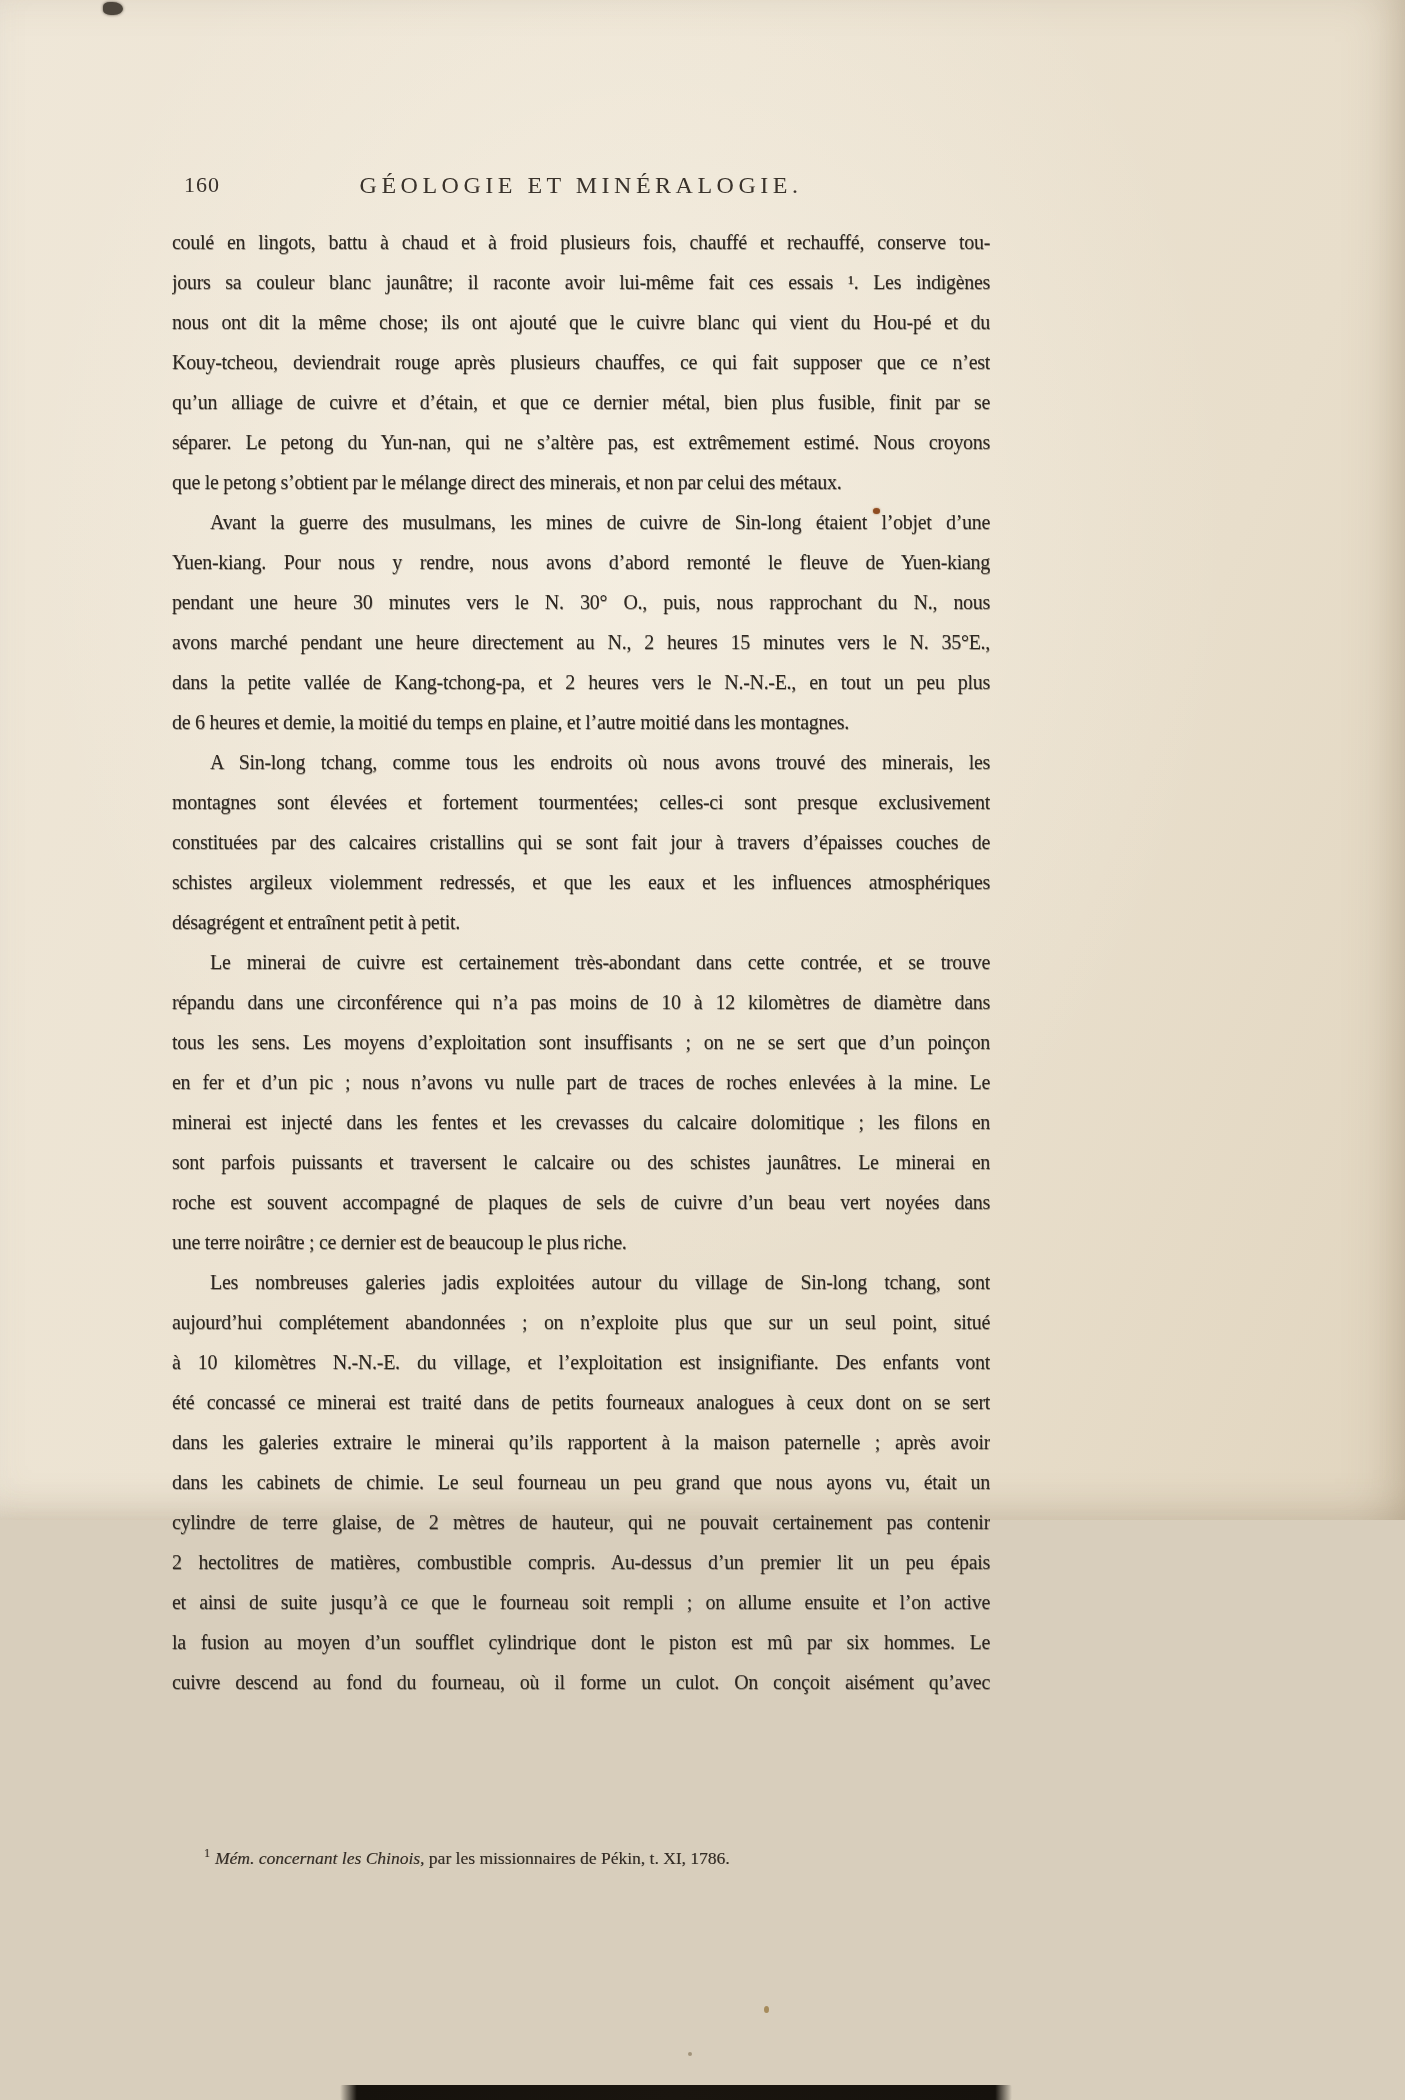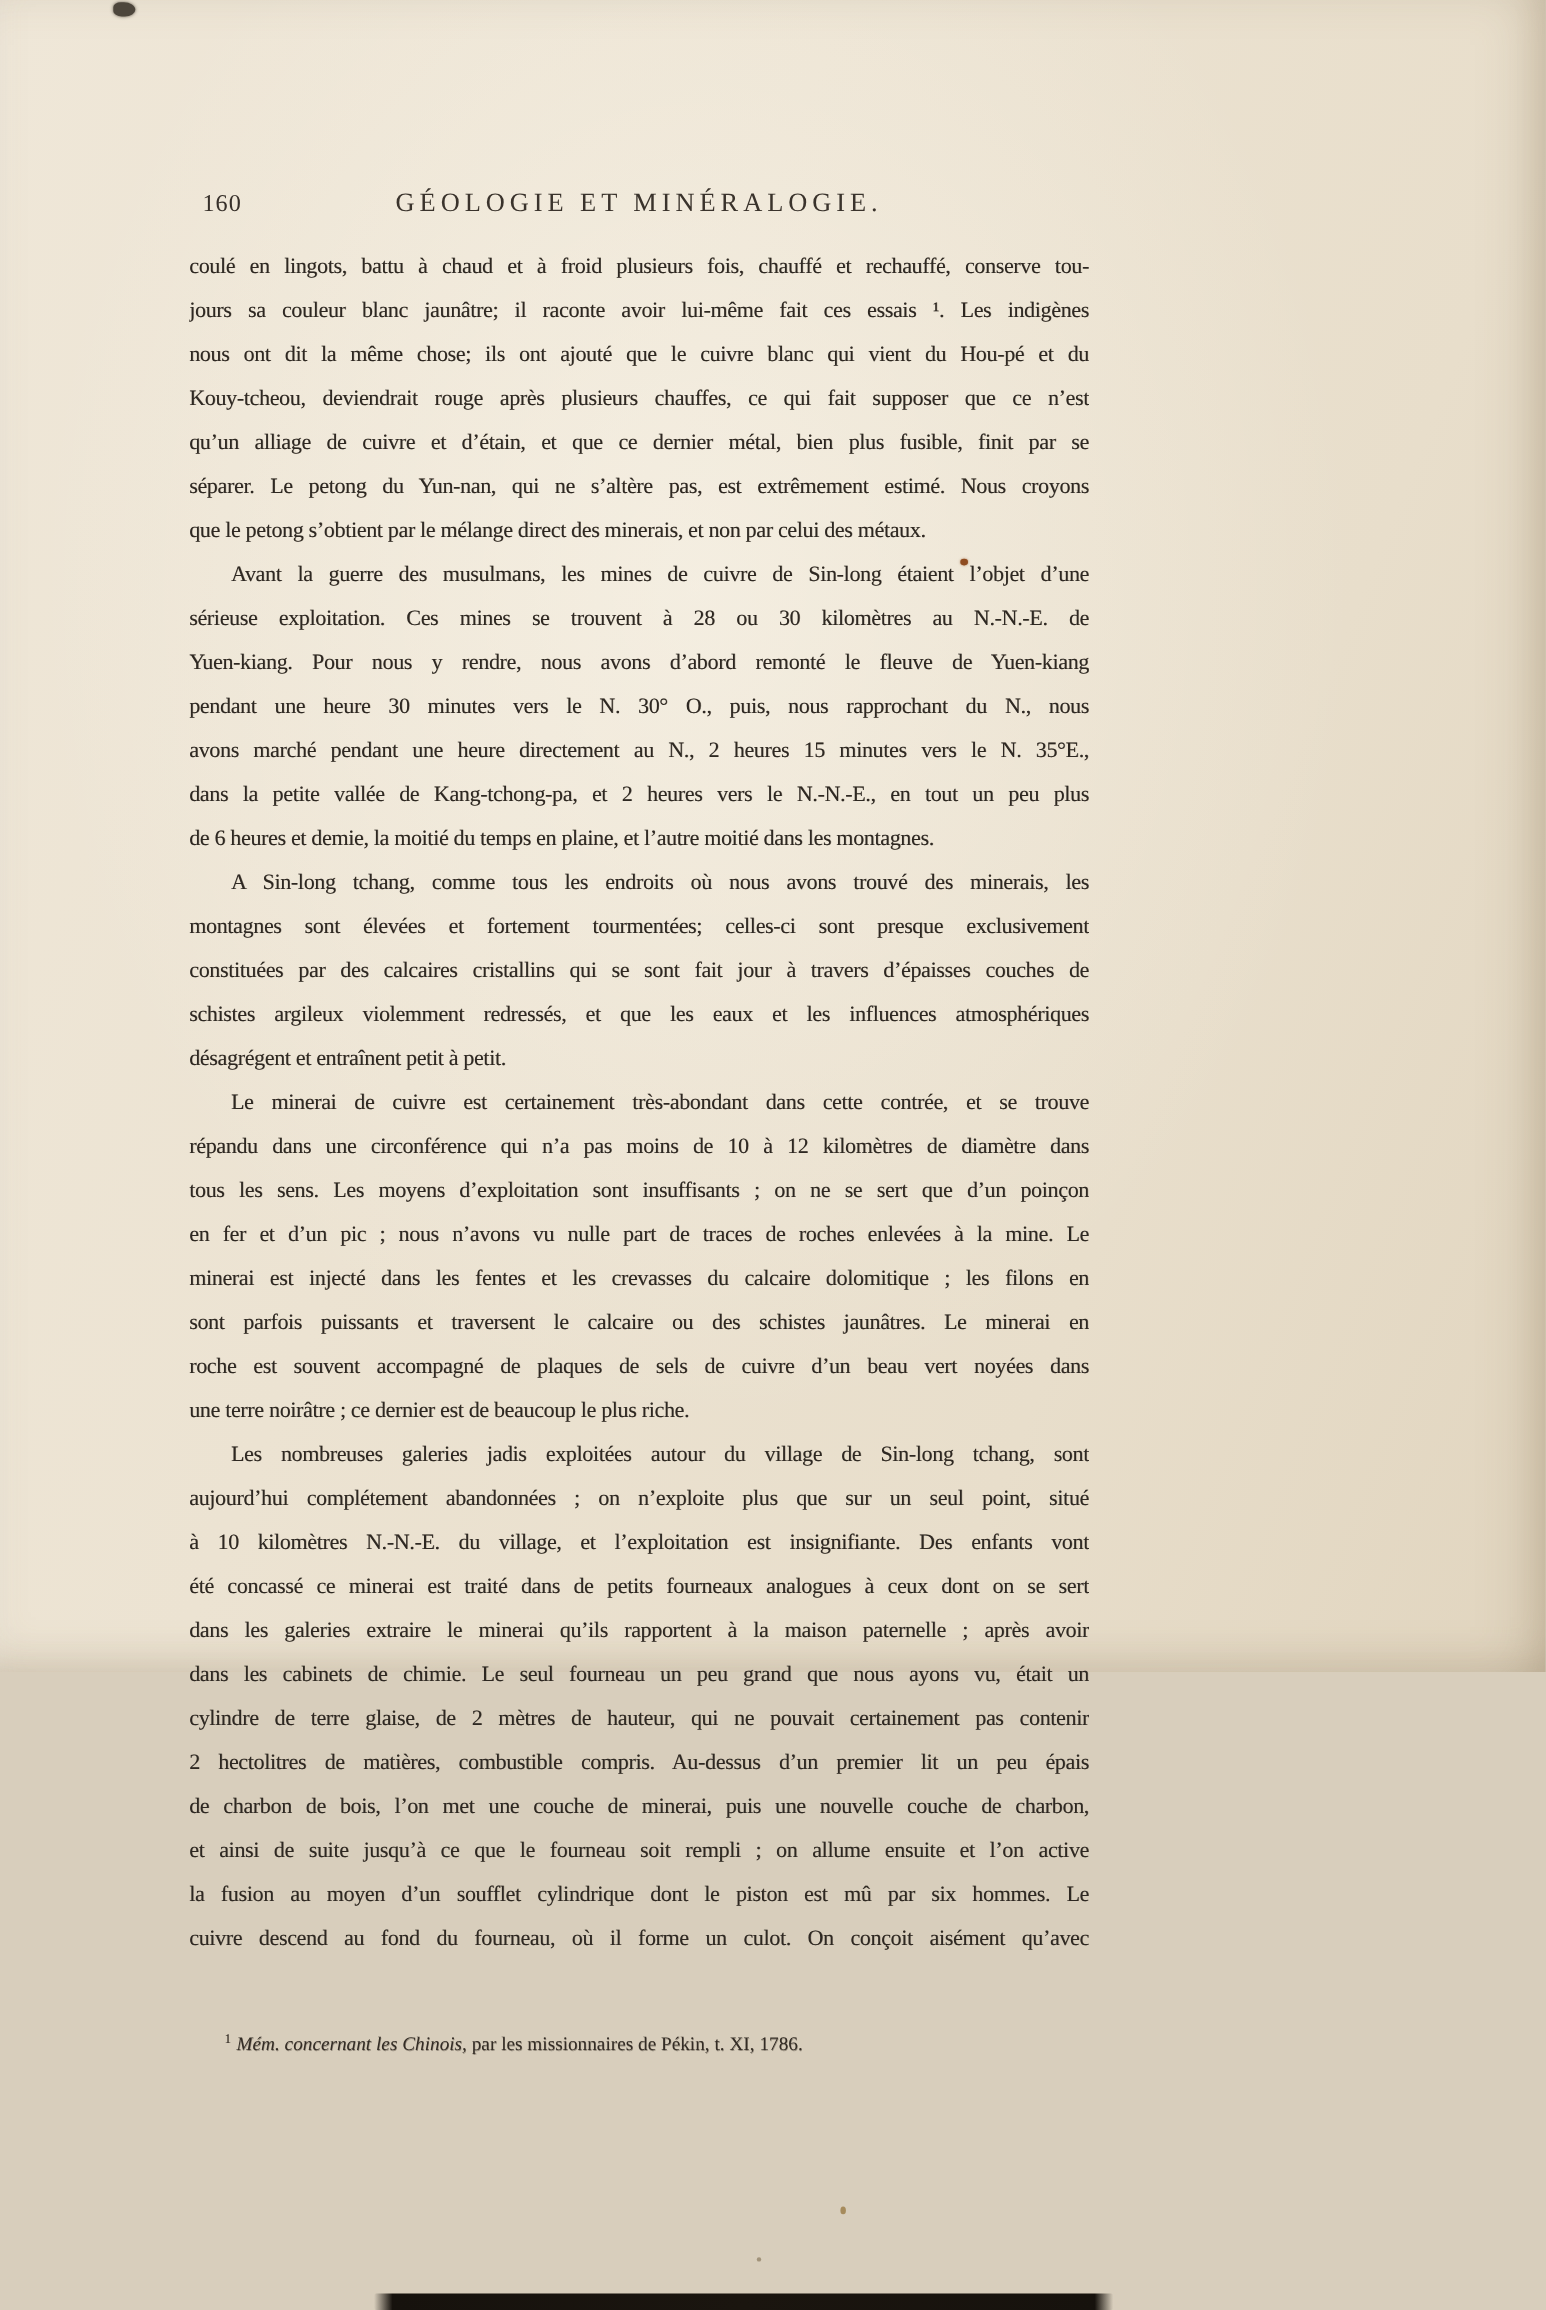--- a/index.html
+++ b/index.html
@@ -92,21 +92,20 @@
         <div class="line">coulé en lingots, battu à chaud et à froid plusieurs fois, chauffé et rechauffé, conserve tou-</div>
         <div class="line">jours sa couleur blanc jaunâtre; il raconte avoir lui-même fait ces essais ¹. Les indigènes</div>
         <div class="line">nous ont dit la même chose; ils ont ajouté que le cuivre blanc qui vient du Hou-pé et du</div>
         <div class="line">Kouy-tcheou, deviendrait rouge après plusieurs chauffes, ce qui fait supposer que ce n’est</div>
         <div class="line">qu’un alliage de cuivre et d’étain, et que ce dernier métal, bien plus fusible, finit par se</div>
         <div class="line">séparer. Le petong du Yun-nan, qui ne s’altère pas, est extrêmement estimé. Nous croyons</div>
         <div class="line last">que le petong s’obtient par le mélange direct des minerais, et non par celui des métaux.</div>
       </div>
       <div class="para">
         <div class="line indent">Avant la guerre des musulmans, les mines de cuivre de Sin-long étaient l’objet d’une</div>
-        <div class="line">sérieuse exploitation. Ces mines se trouvent à 28 ou 30 kilomètres au N.-N.-E. de</div>
         <div class="line">Yuen-kiang. Pour nous y rendre, nous avons d’abord remonté le fleuve de Yuen-kiang</div>
         <div class="line">pendant une heure 30 minutes vers le N. 30° O., puis, nous rapprochant du N., nous</div>
         <div class="line">avons marché pendant une heure directement au N., 2 heures 15 minutes vers le N. 35°E.,</div>
         <div class="line">dans la petite vallée de Kang-tchong-pa, et 2 heures vers le N.-N.-E., en tout un peu plus</div>
         <div class="line last">de 6 heures et demie, la moitié du temps en plaine, et l’autre moitié dans les montagnes.</div>
       </div>
       <div class="para">
         <div class="line indent">A Sin-long tchang, comme tous les endroits où nous avons trouvé des minerais, les</div>
         <div class="line">montagnes sont élevées et fortement tourmentées; celles-ci sont presque exclusivement</div>
         <div class="line">constituées par des calcaires cristallins qui se sont fait jour à travers d’épaisses couches de</div>
@@ -125,21 +124,20 @@
       </div>
       <div class="para">
         <div class="line indent">Les nombreuses galeries jadis exploitées autour du village de Sin-long tchang, sont</div>
         <div class="line">aujourd’hui complétement abandonnées ; on n’exploite plus que sur un seul point, situé</div>
         <div class="line">à 10 kilomètres N.-N.-E. du village, et l’exploitation est insignifiante. Des enfants vont</div>
         <div class="line">été concassé ce minerai est traité dans de petits fourneaux analogues à ceux dont on se sert</div>
         <div class="line">dans les galeries extraire le minerai qu’ils rapportent à la maison paternelle ; après avoir</div>
         <div class="line">dans les cabinets de chimie. Le seul fourneau un peu grand que nous ayons vu, était un</div>
         <div class="line">cylindre de terre glaise, de 2 mètres de hauteur, qui ne pouvait certainement pas contenir</div>
         <div class="line">2 hectolitres de matières, combustible compris. Au-dessus d’un premier lit un peu épais</div>
-        <div class="line">de charbon de bois, l’on met une couche de minerai, puis une nouvelle couche de charbon,</div>
         <div class="line">et ainsi de suite jusqu’à ce que le fourneau soit rempli ; on allume ensuite et l’on active</div>
         <div class="line">la fusion au moyen d’un soufflet cylindrique dont le piston est mû par six hommes. Le</div>
         <div class="line">cuivre descend au fond du fourneau, où il forme un culot. On conçoit aisément qu’avec</div>
       </div>
     </div>
 
   <div class="footnote"><span class="fn-marker">1</span><span class="fn-source">Mém. concernant les Chinois,</span><span class="fn-rest"> par les missionnaires de Pékin, t. XI, 1786.</span></div>
 
   <div class="stain stain-corner"></div>
   <div class="stain stain-rust"></div>

